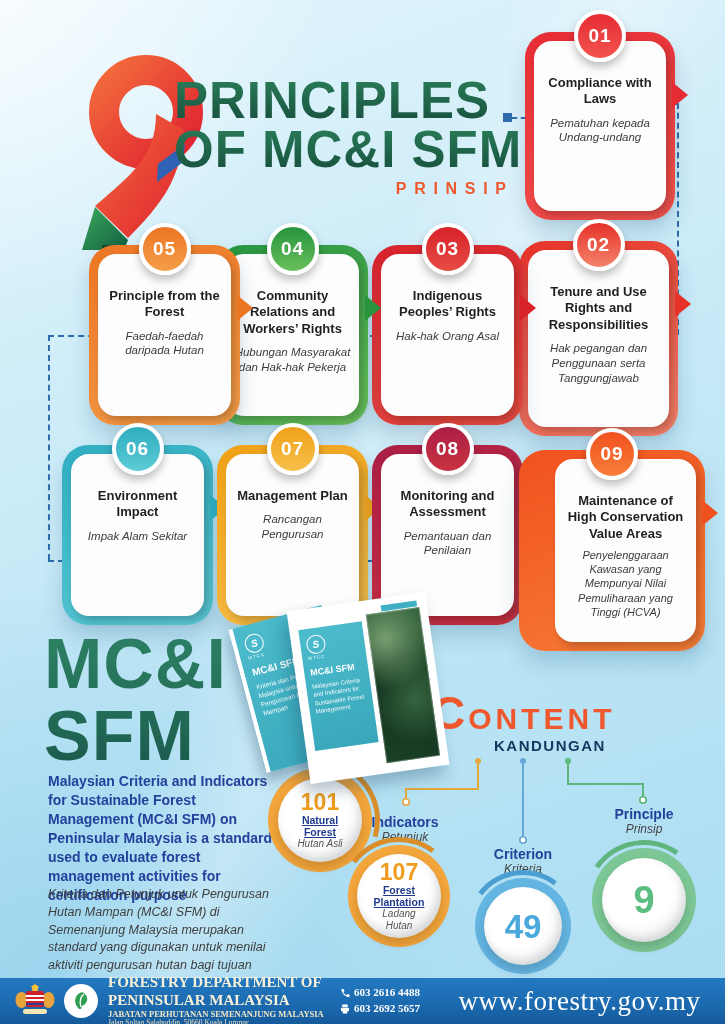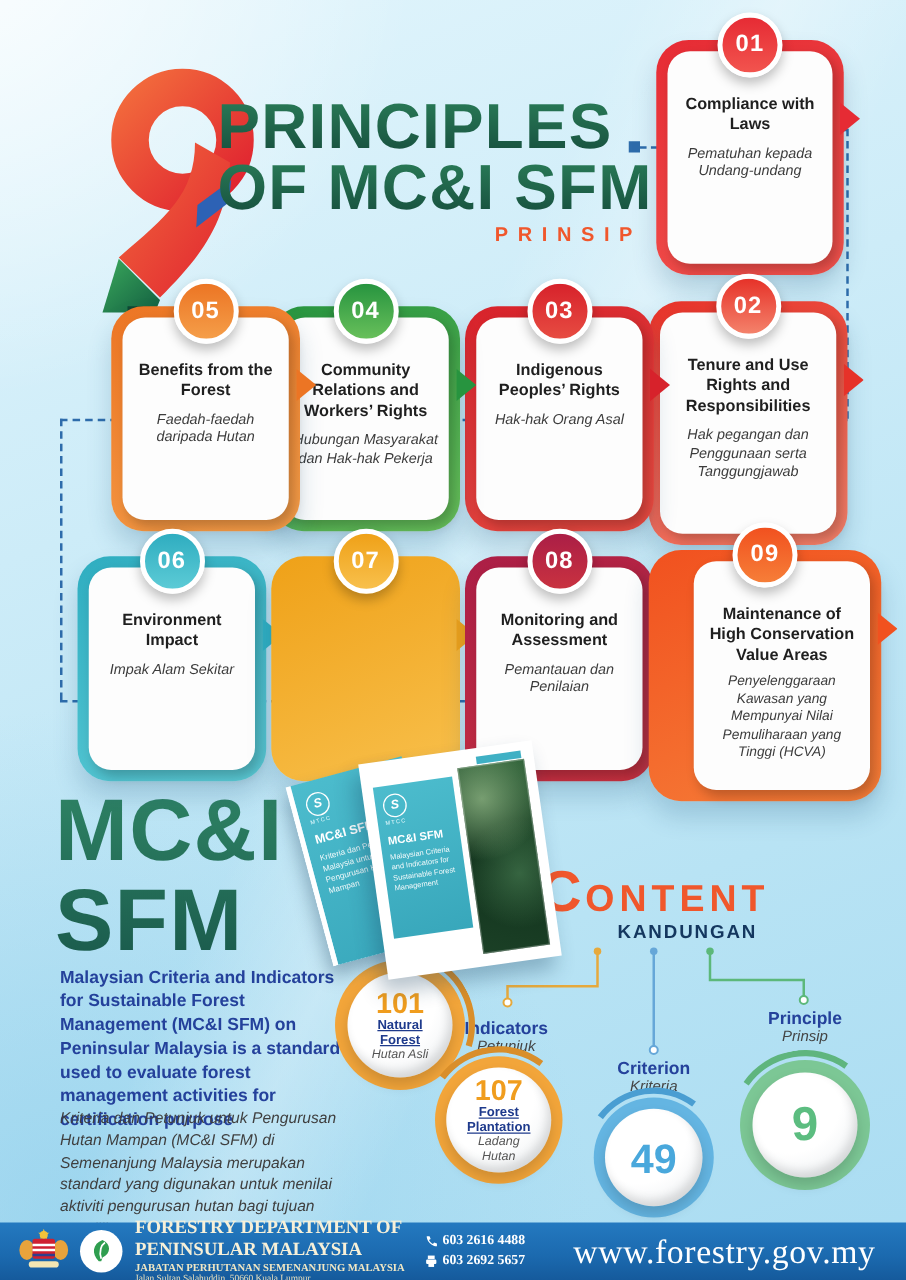--- a/index.html
+++ b/index.html
@@ -61,21 +61,21 @@
     background:var(--c1);clip-path:polygon(0 0,100% 50%,0 100%);
   }
   .pos1{left:525px;top:32px;width:132px;height:170px;}
   .pos2{left:519px;top:241px;width:141px;height:177px;}
   .pos3{left:372px;top:245px;width:133px;height:162px;}
   .pos4{left:217px;top:245px;width:133px;height:162px;}
   .pos5{left:62px; top:245px;width:133px;height:162px;margin-left:27px;}
   .pos6{left:62px; top:445px;width:133px;height:162px;}
   .pos7{left:217px;top:445px;width:133px;height:162px;}
   .pos8{left:372px;top:445px;width:133px;height:162px;}
-  .pos9{left:519px;top:440px;width:141px;height:183px;padding-left:36px;}
+  .pos9{left:519px;top:450px;width:141px;height:183px;padding-left:36px;}
   .pos9 .card-sub{font-size:11px;margin-top:6px;}
 
   
   .about-heading{left:44px;top:628px;font-weight:900;font-size:70px;line-height:72px;letter-spacing:1px;
     background:linear-gradient(180deg,var(--mci-l),var(--mci-d));
     -webkit-background-clip:text;background-clip:text;color:transparent;}
   .about-en{left:48px;top:772px;width:228px;font-weight:800;font-size:14px;line-height:1.36;color:var(--navy);}
   .about-ms{left:48px;top:886px;width:238px;font-style:italic;font-size:12.5px;line-height:1.42;color:#3f3f3f;}
 
   
@@ -221,37 +221,41 @@
     <div class="card-inner">
       <div class="card-title">Community Relations and Workers’ Rights</div>
       <div class="card-sub">Hubungan Masyarakat dan Hak-hak Pekerja</div>
     </div>
   </div>
 
   <div class="abs card pos5" style="--c1: #ec7524; --c2: #f59e49;">
     <div class="badge">05</div>
     <div class="tail"></div>
     <div class="card-inner">
-      <div class="card-title">Benefits from the Forest</div>
+      <div class="card-title">Principle from the Forest</div>
       <div class="card-sub">Faedah-faedah daripada Hutan</div>
     </div>
   </div>
 
   <div class="abs card pos6" style="--c1: #2fadc0; --c2: #5ccbd6;">
     <div class="badge">06</div>
     <div class="tail"></div>
     <div class="card-inner">
       <div class="card-title">Environment Impact</div>
       <div class="card-sub">Impak Alam Sekitar</div>
     </div>
   </div>
 
   <div class="abs card pos7" style="--c1: #efa118; --c2: #f8c04c;">
     <div class="badge">07</div>
     <div class="tail"></div>
+    <div class="card-inner">
+      <div class="card-title">Management Plan</div>
+      <div class="card-sub">Rancangan Pengurusan</div>
+    </div>
   </div>
 
   <div class="abs card pos8" style="--c1: #ab1e46; --c2: #c93240;">
     <div class="badge">08</div>
     <div class="tail"></div>
     <div class="card-inner">
       <div class="card-title">Monitoring and Assessment</div>
       <div class="card-sub">Pemantauan dan Penilaian</div>
     </div>
   </div>

